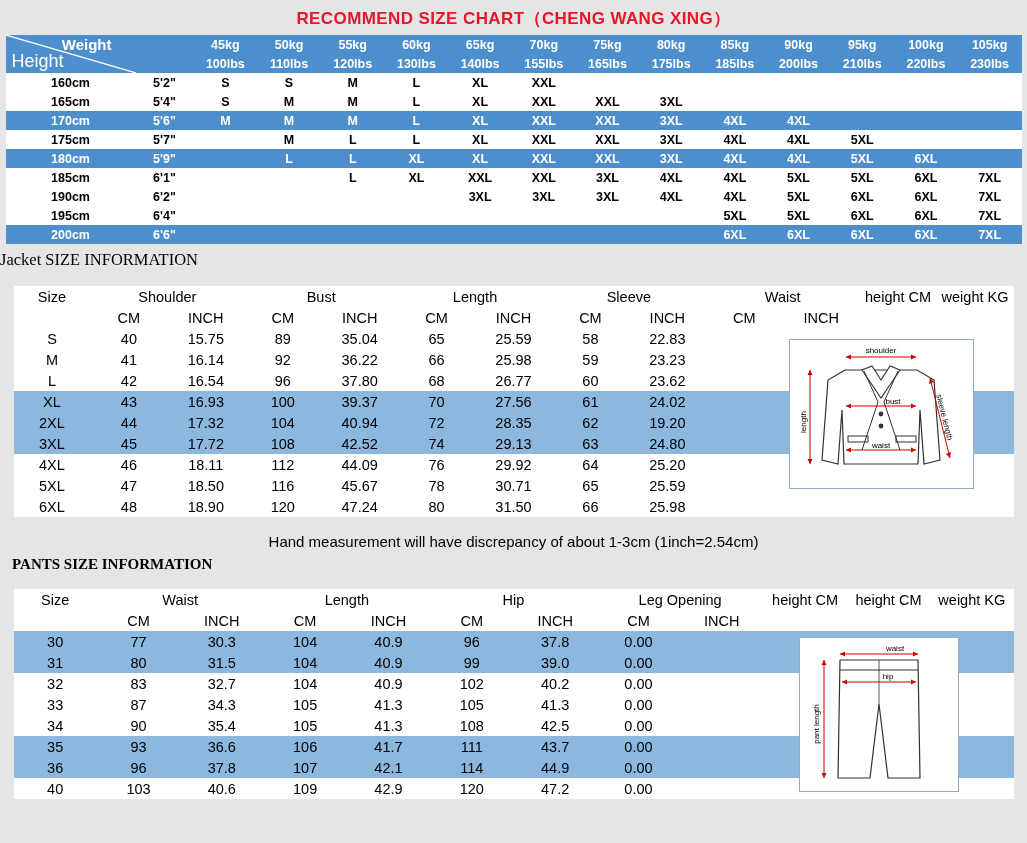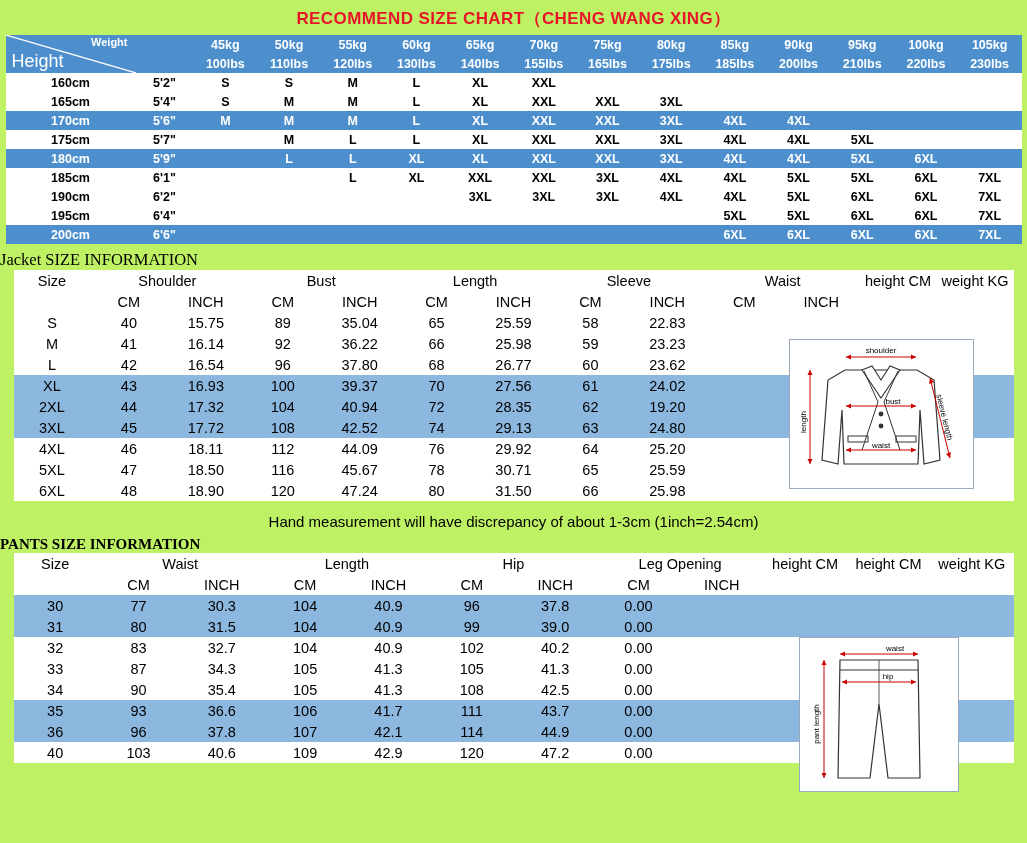--- a/index.html
+++ b/index.html
@@ -7,21 +7,21 @@
     margin: 0; padding: 0;
     width: 1027px; height: 843px;
     background: #ffffff;
     font-family: "Liberation Sans", sans-serif;
     overflow: hidden;
   }
   #page {
     position: relative;
     width: 1027px;
     height: 843px;
-    background: #bef264;
+    background: #e5e5e5;
   }
 
   
   .main-title {
     text-align: center;
     color: #e8152a;
     font-weight: bold;
     font-size: 17px;
     letter-spacing: .4px;
     padding-top: 7px;
@@ -50,44 +50,44 @@
     background: #4d8fcc;
     color: #fff;
     width: 130px;
   }
   .diag-line {
     position: absolute;
     left: 0; top: 0;
     width: 100%; height: 100%;
     pointer-events: none;
   }
-  .weight-lbl { position:absolute; right:8px; top:1px; font-size:11px; font-weight:bold;}
+  .weight-lbl { position:absolute; right:24px; top:1px; font-size:15px; font-weight:bold;}
   .height-lbl { position:absolute; left:6px; bottom:1px; font-size:18px; font-weight:normal;}
 
   
   .sec-title {
     text-align: left;
     font-size: 16.5px;
     color: #000;
     margin: 6px 0 0 0;
     font-family: Liberation Serif, serif;
   }
-  .sec-title.bold { font-weight: bold; font-size:15px;}
+  .sec-title.bold { font-weight: bold; font-size:15px;margin-left:12px;}
 
   .note {
     text-align: center;
     font-size: 15px;
     margin-top: 12px;
   }
 
   
   table.spec {
     border-collapse: collapse;
     width: 1000px;
-    margin: 0 auto;
+    margin: 16px auto;
     table-layout: fixed;
   }
   table.spec td, table.spec th {
     font-size: 14.5px;
     text-align: center;
     padding: 0;
     height: 21px;
     font-weight: normal;
     color: #000;
   }

